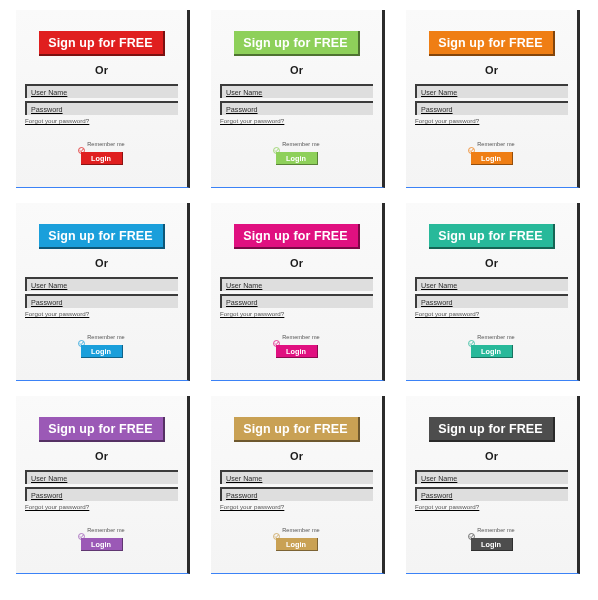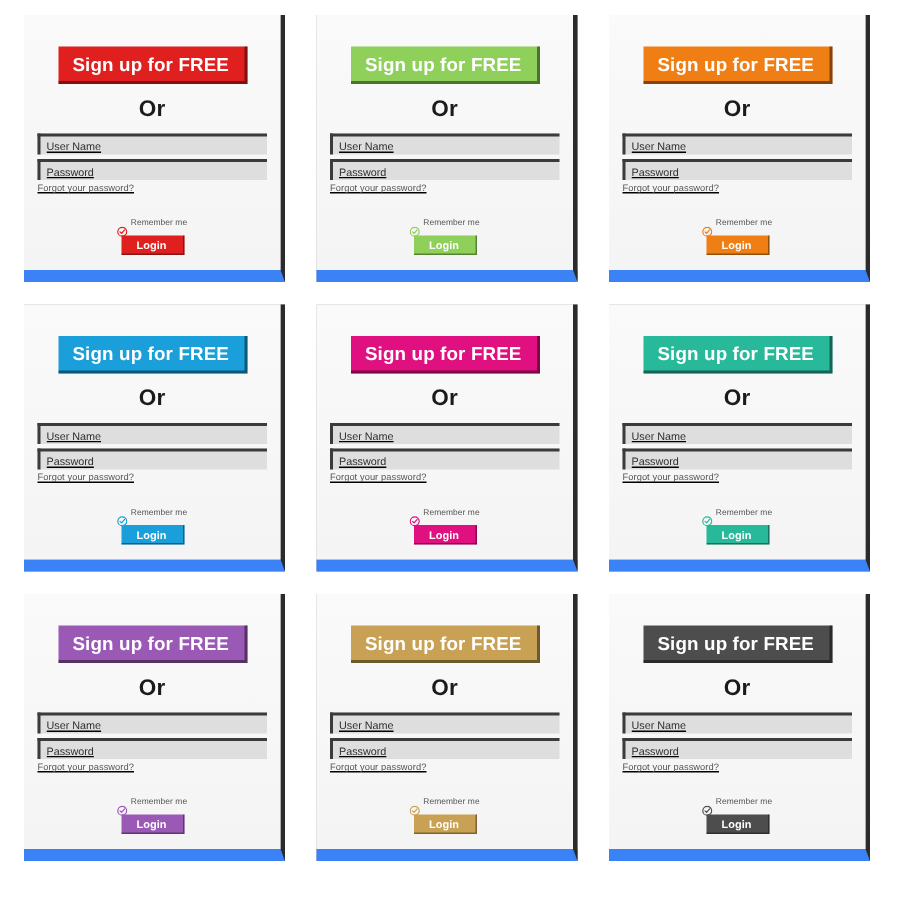--- a/index.html
+++ b/index.html
@@ -22,24 +22,24 @@
     row-gap: 3px;
     padding: 10px 0 0 16px;
     box-sizing: border-box;
   }
 
   
   .card {
     position: relative;
     width: 174px;
     height: 178px;
-    background: #a3a3a3;
+    background: #5eead4;
     box-sizing: border-box;
     border-right: 3px solid #2b2b2b;
-    border-bottom: 8px solid #3b82f6;
+    border-bottom: 1px solid #3b82f6;
   }
   .card-inner {
     position: absolute;
     inset: 0;
     background: linear-gradient(to bottom, #fafafa 0%, #f4f4f4 100%);
     padding: 0 9px;
     box-sizing: border-box;
     display: flex;
     flex-direction: column;
   }
@@ -66,21 +66,21 @@
     box-sizing: border-box;
     cursor: pointer;
     font-family: "Liberation Sans", sans-serif;
     white-space: nowrap;
     padding: 0;
   }
 
   
   .or-text {
     text-align: center;
-    font-size: 15px;
+    font-size: 11px;
     font-weight: bold;
     color: #1b1b1b;
     margin-top: 8px;
     letter-spacing: 0.2px;
   }
 
   
   .fields {
     margin-top: 8px;
     text-decoration: underline;

